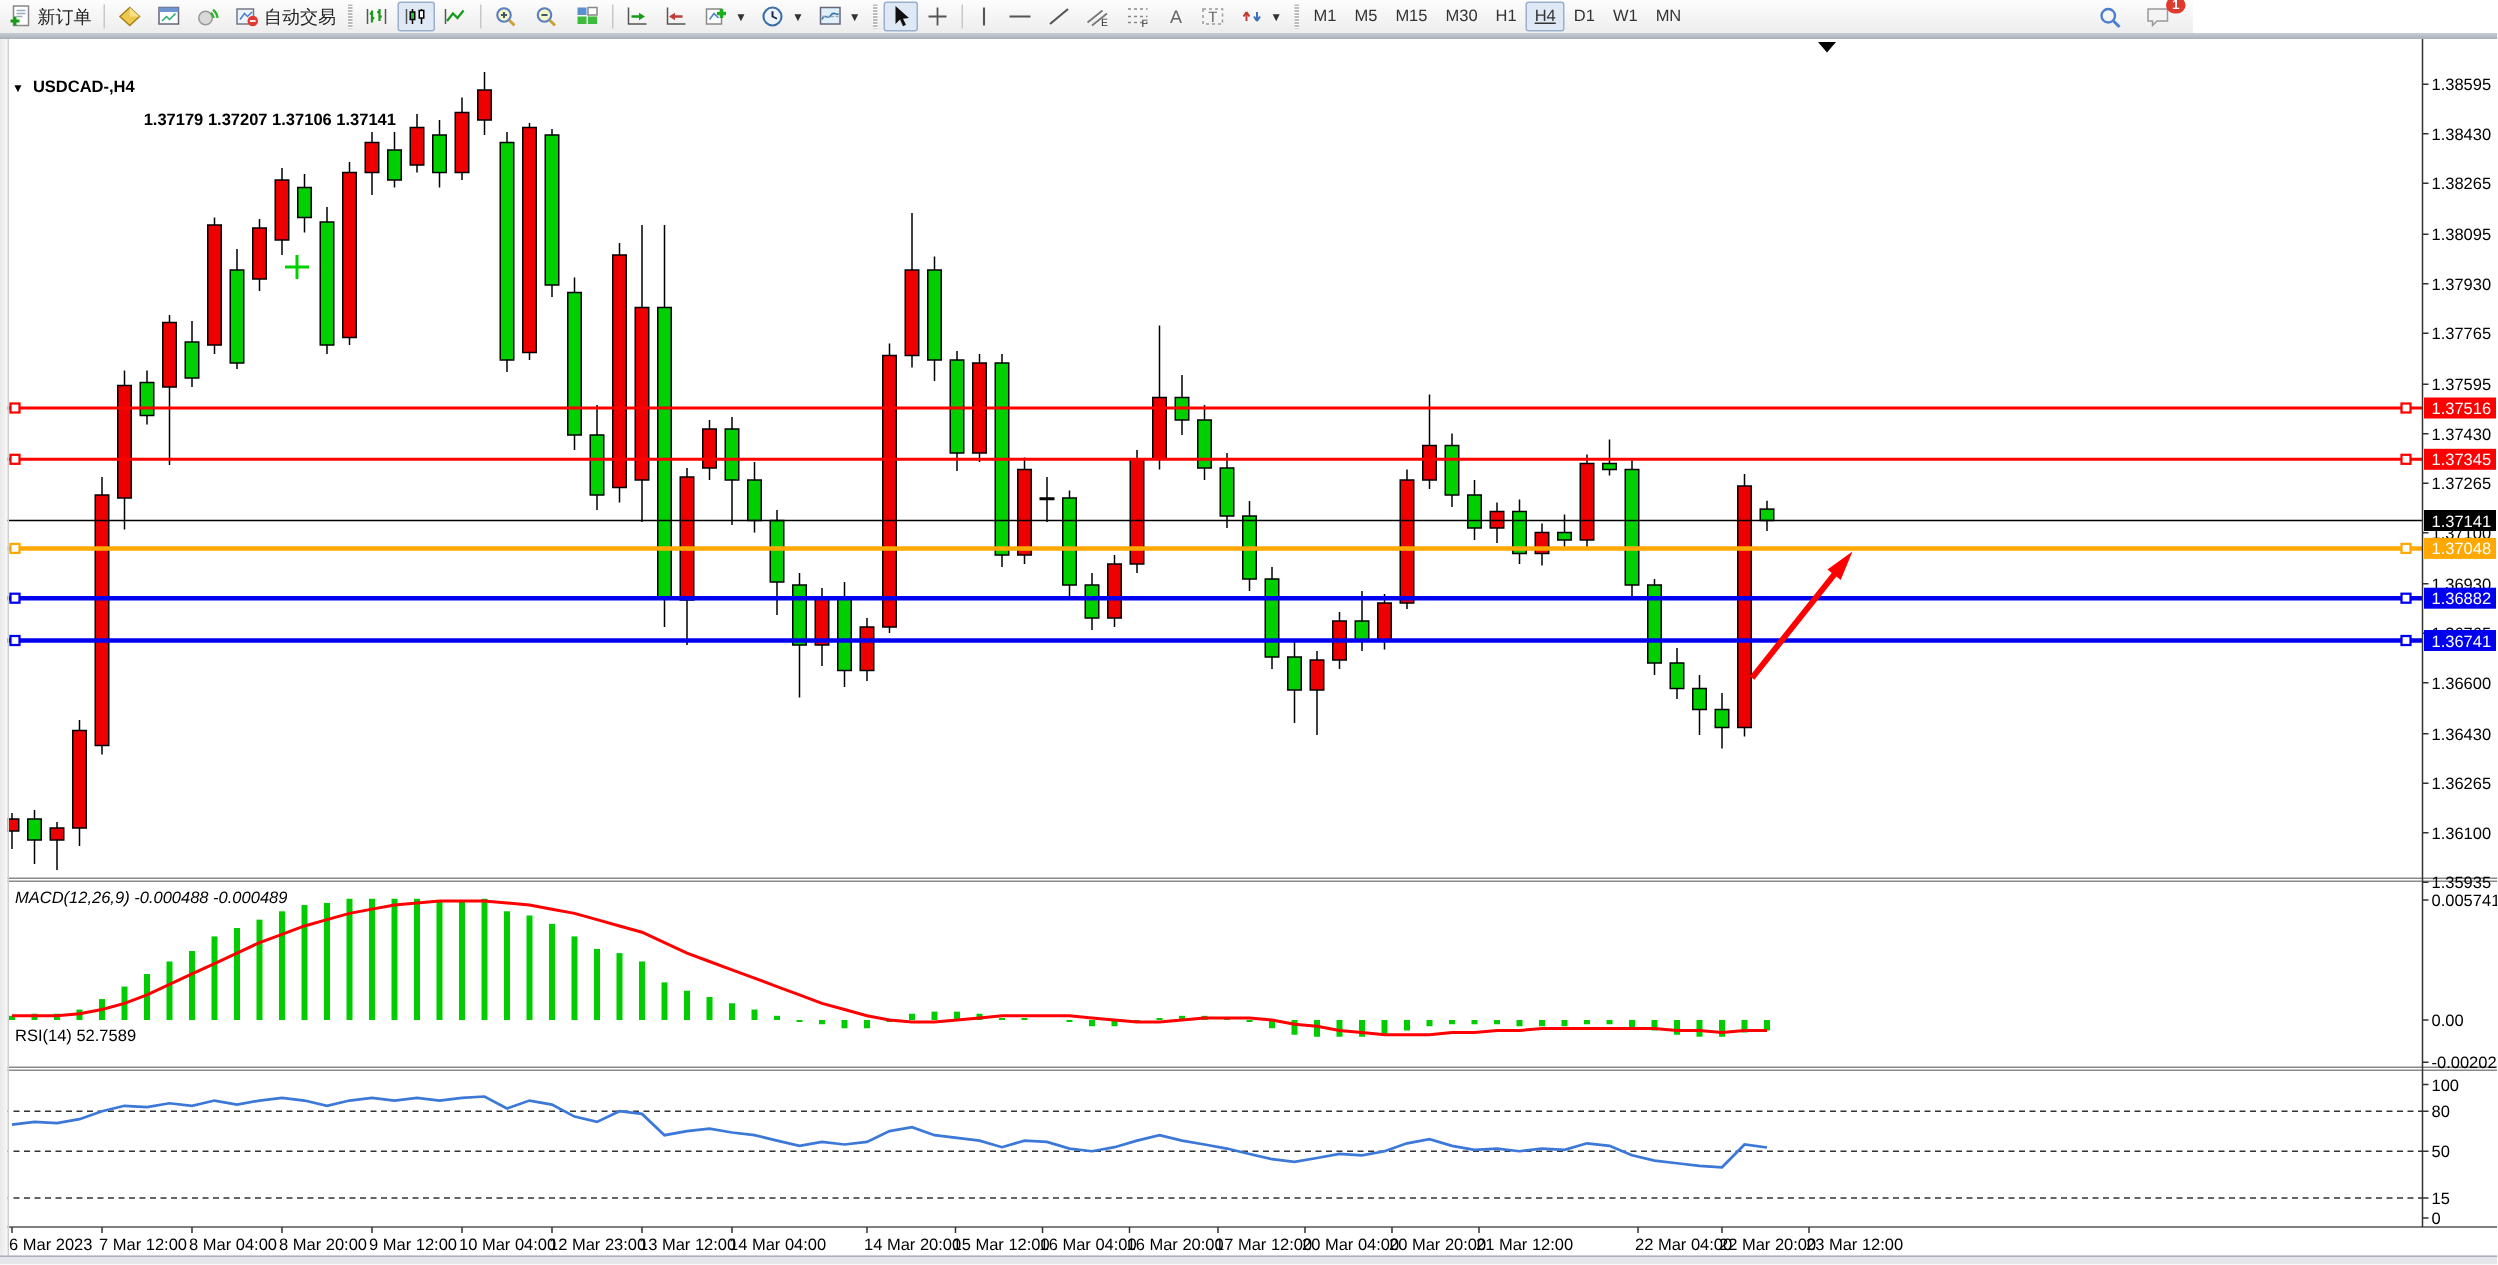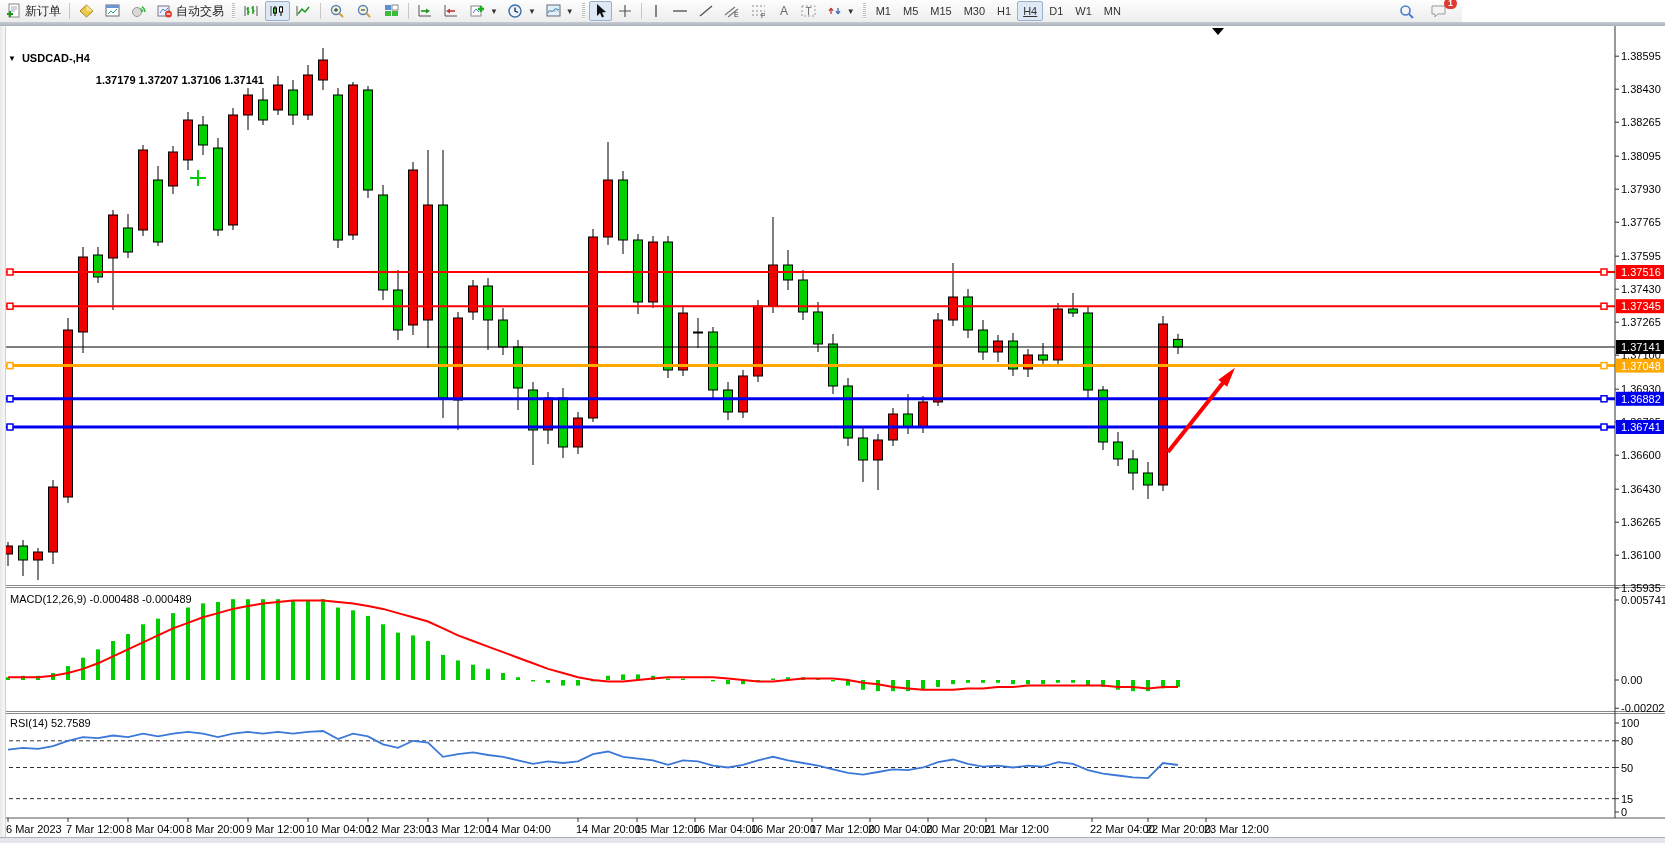--- a/index.html
+++ b/index.html
@@ -631,19 +631,19 @@
           <text x="1146" y="833" font-size="11" fill="#000" font-family="Liberation Sans, sans-serif">22 Mar 20:00</text>
           <line x1="1206" y1="818" x2="1206" y2="822" stroke="#333"></line>
           <text x="1204" y="833" font-size="11" fill="#000" font-family="Liberation Sans, sans-serif">23 Mar 12:00</text>
         </g>
       </svg>
     <div id="chart-title">
       <span class="dd">▼</span>
       <span>USDCAD-,H4</span>
       <span style="font-weight:bold;margin-top:44px;">1.37179 1.37207 1.37106 1.37141</span>
     </div>
-    <div class="ind-label" style="top:567px;">MACD(12,26,9) -0.000488 -0.000489</div>
-    <div class="ind-label" style="top:691px;">RSI(14) 52.7589</div>
+    <div class="ind-label" style="top:567px;font-style:italic;">MACD(12,26,9) -0.000488 -0.000489</div>
+    <div class="ind-label" style="top:659px;">RSI(14) 52.7589</div>
   </div>
 
   <div id="left-edge"></div>
   <div id="bottom-strip"></div>
 </div>
 
 </body></html>

